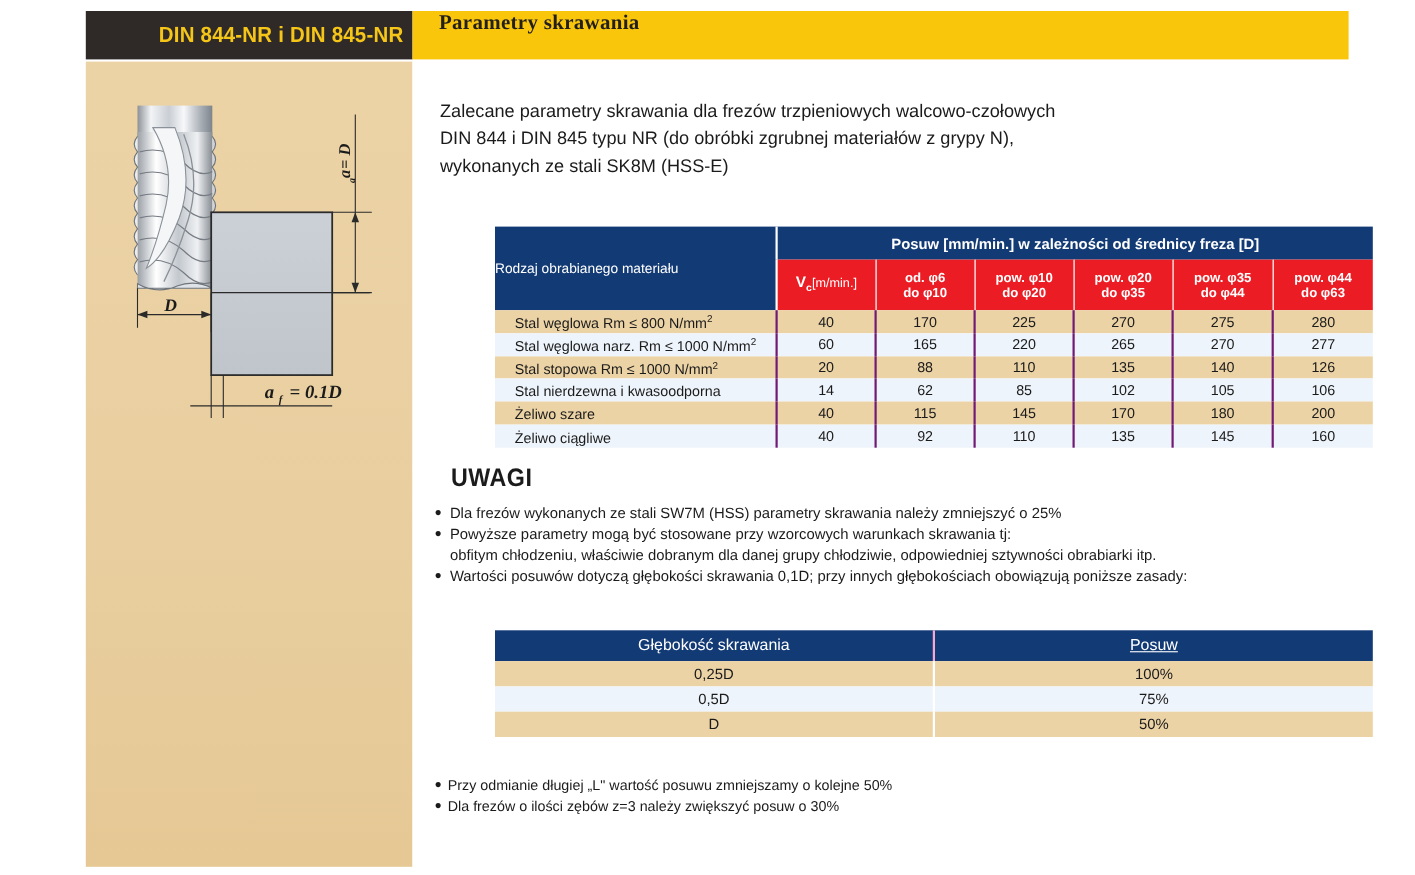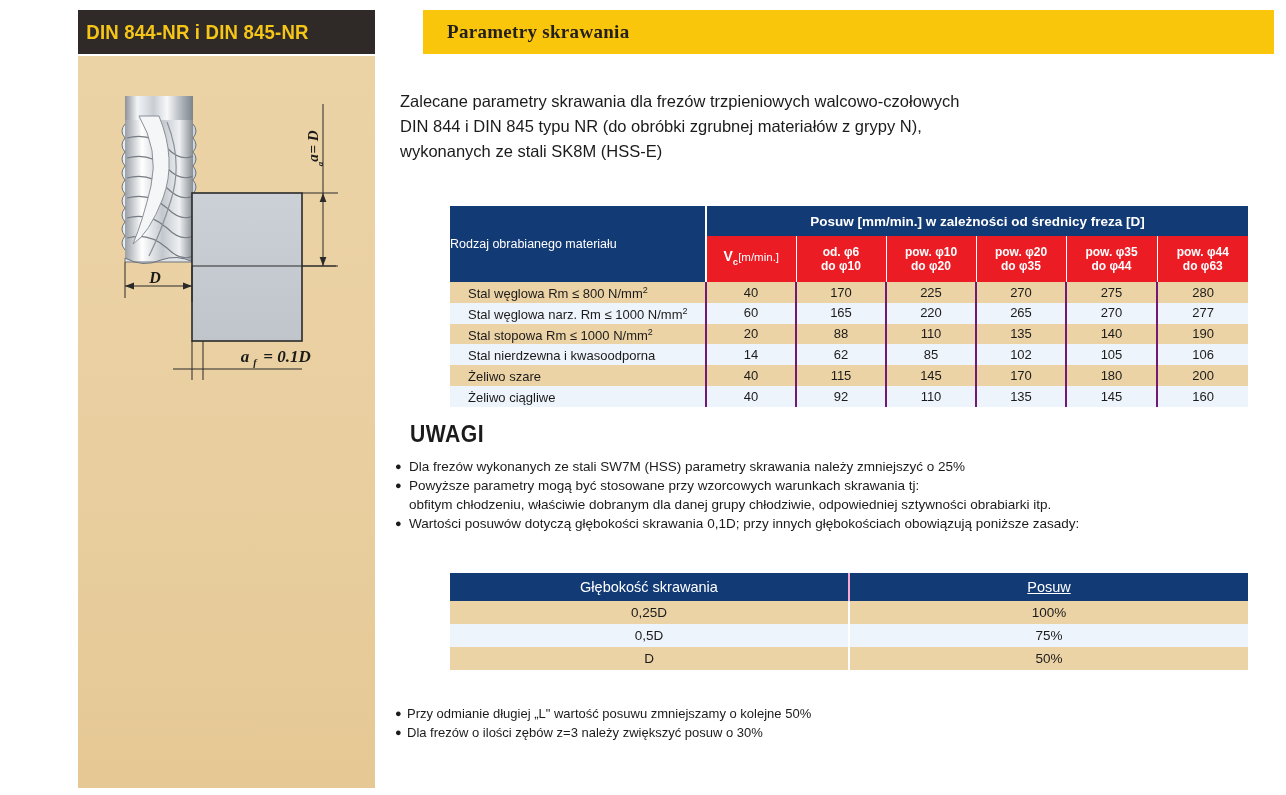--- a/index.html
+++ b/index.html
@@ -15,31 +15,31 @@
   
   .sidebar{
     position:absolute;left:78px;top:56px;width:297px;height:732px;
     background:linear-gradient(180deg,#ecd3a6 0%,#e9cfa0 55%,#e5c894 100%);
   }
 
   
   .hdr-dark{
     position:absolute;left:78px;top:10px;width:297px;height:44px;
     background:#2f2a28;
-    display:flex;align-items:center;justify-content:flex-start;
+    display:flex;align-items:center;justify-content:flex-end;
   }
   .hdr-dark span{
     color:#f5c518;font-weight:bold;font-size:20px;letter-spacing:.2px;
     font-family:"Liberation Sans", sans-serif;
     transform:scaleX(.93);
   }
   .hdr-yellow{
     position:absolute;left:375px;top:10px;width:851px;height:44px;
     background:#f9c60c;
-    display:flex;align-items:center;margin-left:48px;
+    display:flex;align-items:flex-start;
   }
   .hdr-yellow span{
     color:#231f1d;font-weight:bold;font-size:19px;margin-left:24px;
     font-family:"Liberation Serif", serif;letter-spacing:.3px;
   }
 
   
   .drawing{position:absolute;left:95px;top:80px;width:270px;height:330px;}
   .drawing svg{display:block;}
 
@@ -298,21 +298,21 @@
       </tr>
       <tr class="row-a">
         <td class="mat">
           <span>Stal stopowa Rm ≤ 1000 N/mm</span><sup>2</sup>
         </td>
         <td class="num">20</td>
         <td class="num">88</td>
         <td class="num">110</td>
         <td class="num">135</td>
         <td class="num">140</td>
-        <td class="num">190</td>
+        <td class="num">126</td>
       </tr>
       <tr class="row-b">
         <td class="mat">
           <span>Stal nierdzewna i kwasoodporna</span><sup></sup>
         </td>
         <td class="num">14</td>
         <td class="num">62</td>
         <td class="num">85</td>
         <td class="num">102</td>
         <td class="num">105</td>

